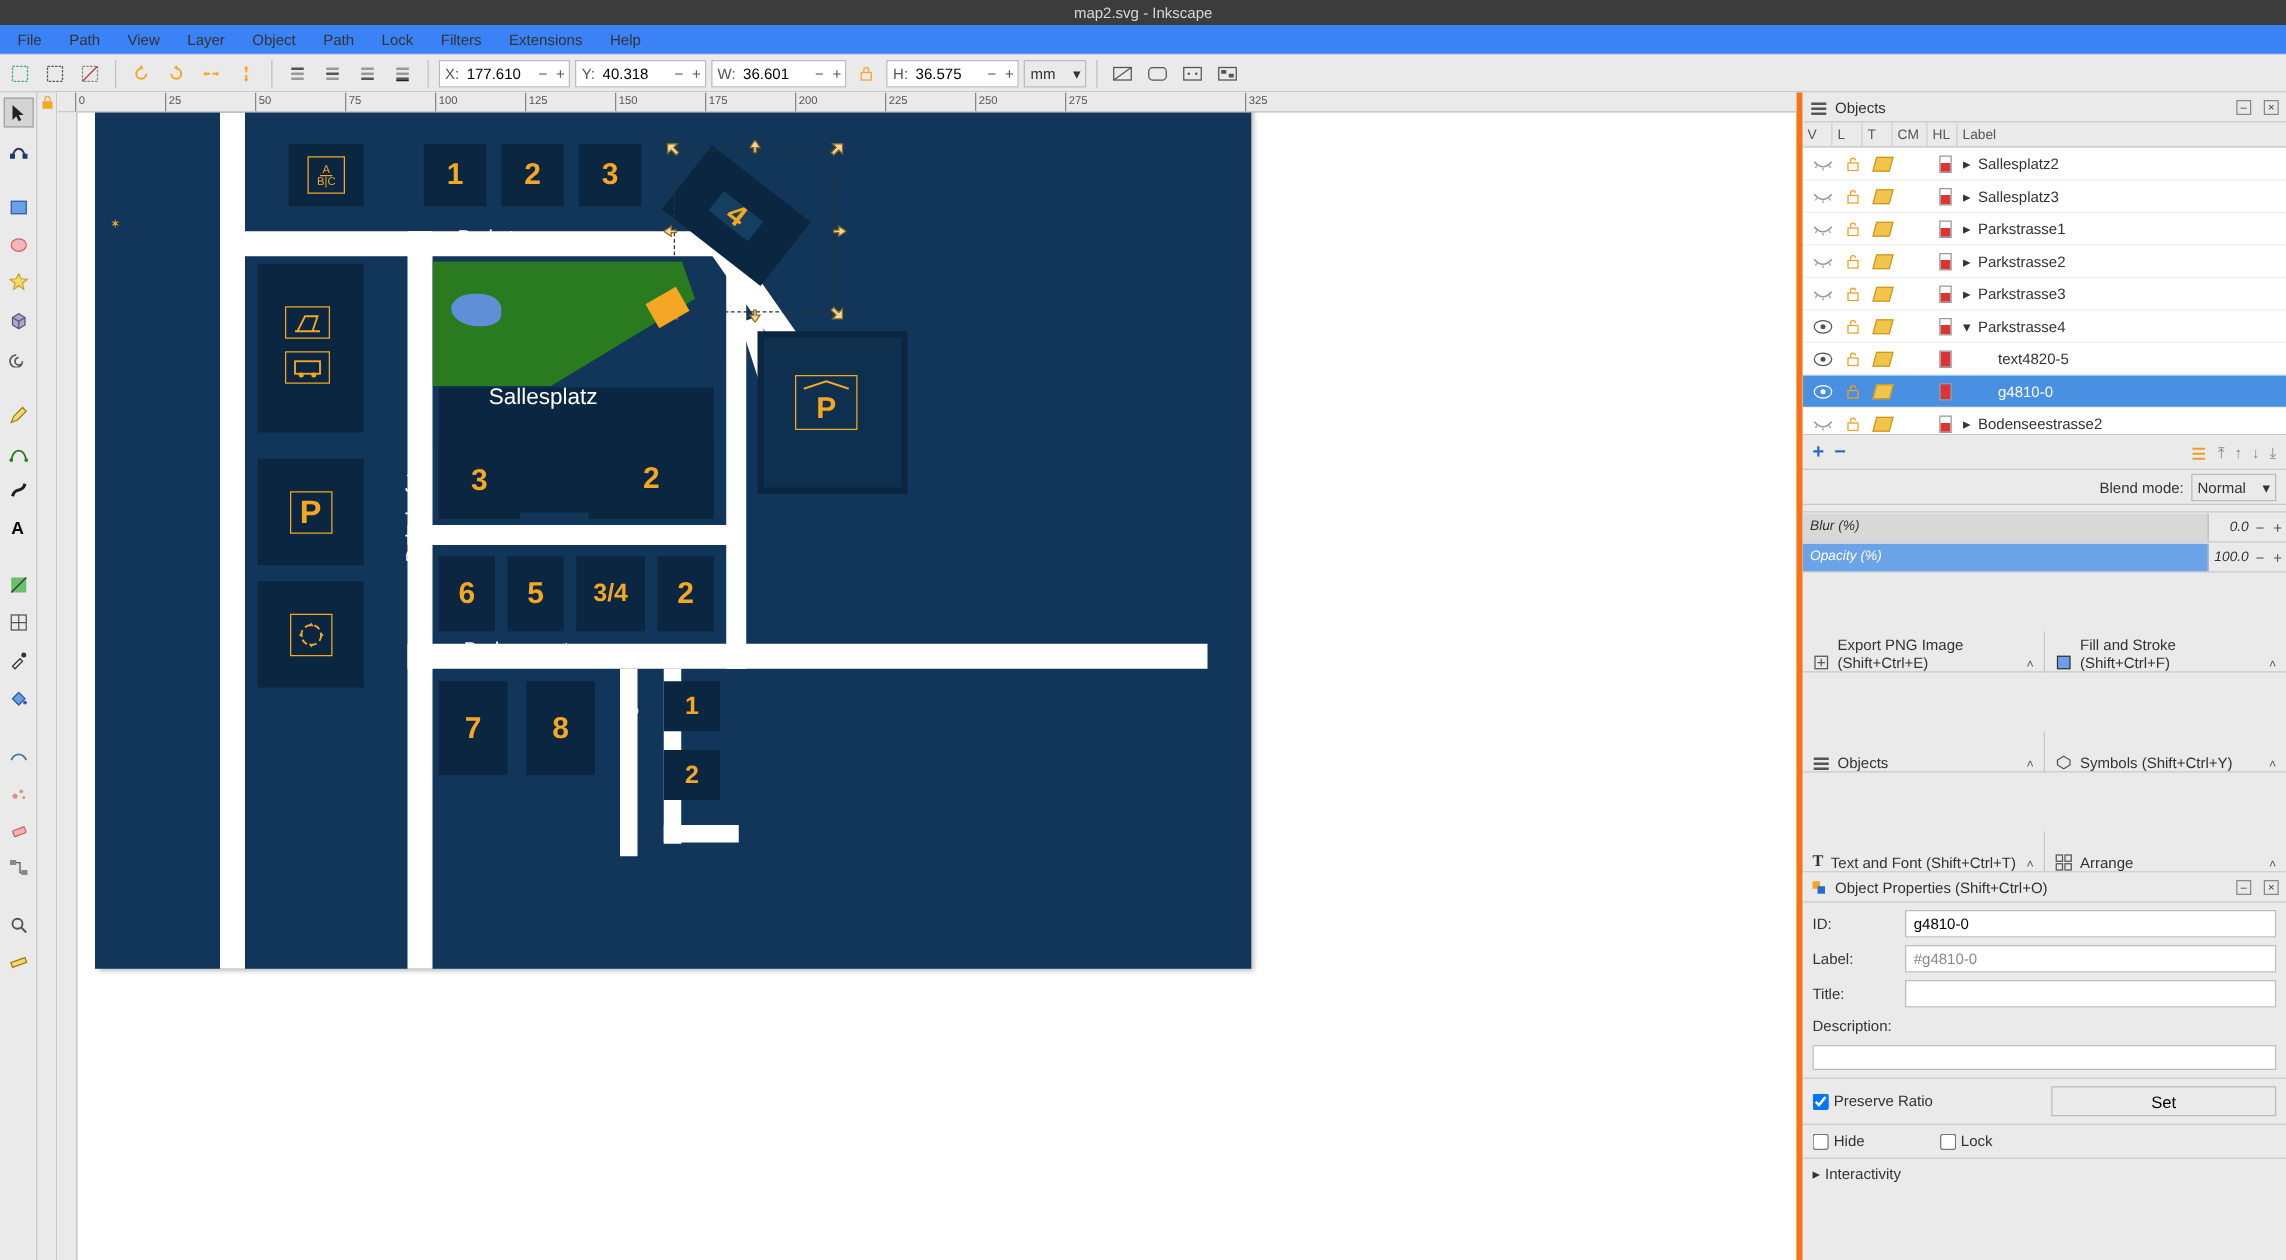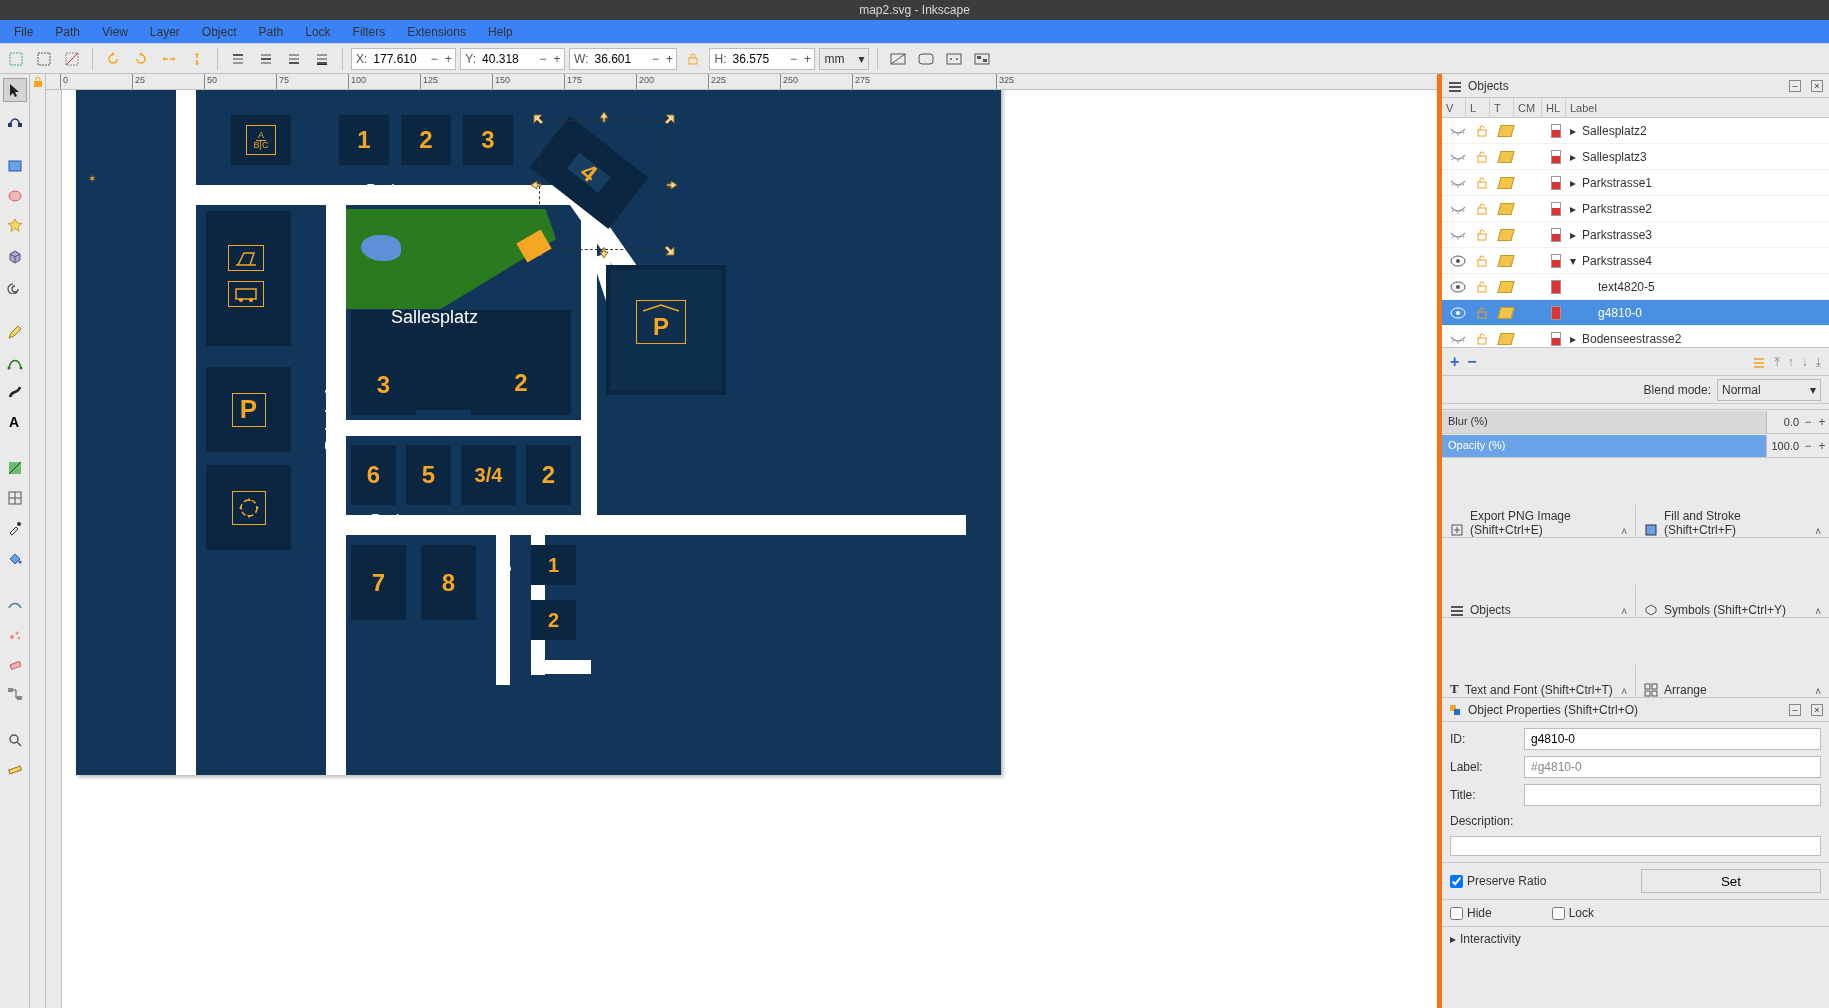--- a/index.html
+++ b/index.html
@@ -100,21 +100,21 @@
 .cmswatch{width:10px;height:14px;border:1px solid #999;
           background:linear-gradient(#d33 50%,#d33 50%);}
 .cmswatch.half{background:linear-gradient(#fff 40%,#d33 40%);}
 
 #obj-toolbar { height:28px; display:flex; align-items:center; padding:0 8px;
                gap:8px; border-bottom:1px solid #c8c8c8;}
 #obj-toolbar .sp{flex:1;}
 #blend-row{height:28px;display:flex;align-items:center;justify-content:flex-end;
            padding:0 8px;gap:6px;border-bottom:1px solid #c8c8c8;}
 
-.slider-row{height:24px;display:flex;align-items:center;border-bottom:1px solid #c8c8c8;}
+.slider-row{height:24px;display:flex;align-items:center;border-bottom:1px solid #c8c8c8;font-style:italic;}
 .slider-row .track{flex:1;height:22px;background:#d8d8d8;position:relative;
                    border-right:1px solid #bbb;}
 .slider-row .track.full{background:#6aa3e8;}
 .slider-row .track .sl-lbl{position:absolute;left:6px;top:4px;font-size:11px;color:#333;}
 .slider-row .val{width:34px;text-align:right;padding:0 2px;font-size:11px;}
 .slider-row .pm{width:14px;text-align:center;color:#555;}
 
 .collapse-row{height:33px;display:flex;align-items:flex-end;padding:0 8px;
               border-bottom:1px solid #c8c8c8;gap:6px;cursor:pointer;margin-top:47px;}
 .collapse-row .ttl{flex:1;font-size:12px;}
@@ -871,21 +871,21 @@
           </svg>
         </span>
       <span style="color:#888">⤒</span>
       <span style="color:#888">↑</span>
       <span style="color:#888">↓</span>
       <span style="color:#888">⤓</span>
     </div>
 
     <div id="blend-row">
       <span>Blend mode:</span>
-      <div class="unitbox" style="width:104px">
+      <div class="unitbox" style="width:68px">
         <span>Normal</span>
         <span>▾</span>
       </div>
     </div>
 
     <div style="height:6px;border-bottom:1px solid #c8c8c8"></div>
 
     <div class="slider-row">
       <div class="track">
           <span class="sl-lbl">Blur (%)</span>

